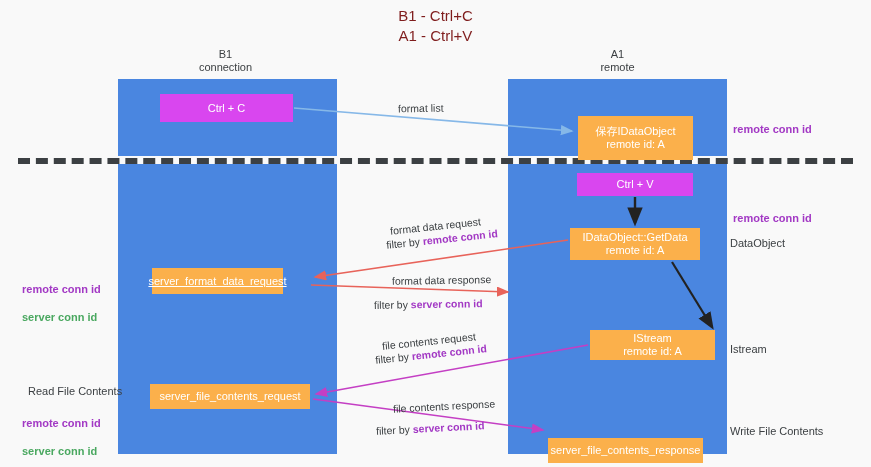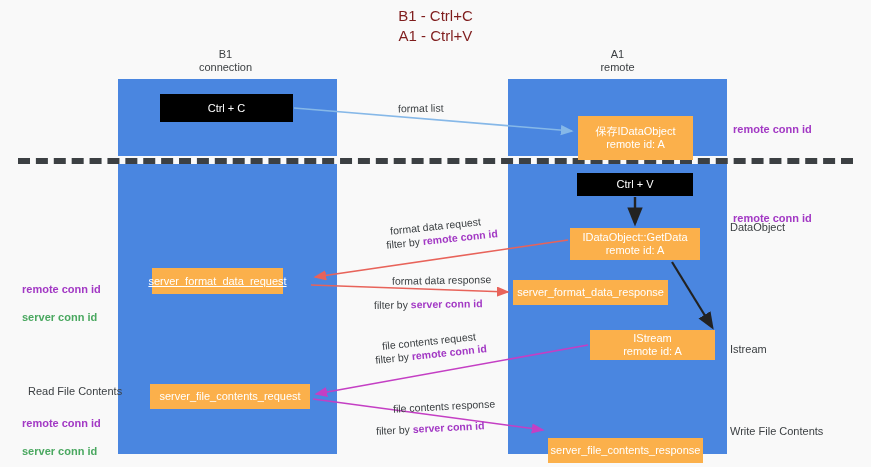--- a/index.html
+++ b/index.html
@@ -36,21 +36,21 @@
     border-top:6px dashed #3c4043;
   }
 
   
   .node{
     position:absolute;box-sizing:border-box;
     display:flex;align-items:center;justify-content:center;
     text-align:center;color:#ffffff;font-size:11px;line-height:13px;
     white-space:pre-line;padding:2px 4px;
   }
-  .node.green{background:#000000;}
+  .node.green{background:#d946ef;}
   .node.orange{background:#fbb04b;}
 
   #node-ctrlc{left:160px;top:94px;width:133px;height:28px;}
   #node-save-idataobject{left:578px;top:116px;width:115px;height:44px;}
   #node-ctrlv{left:577px;top:173px;width:116px;height:23px;}
   #node-getdata{left:570px;top:228px;width:130px;height:32px;}
   #node-server-format-data-request{left:152px;top:268px;width:131px;height:26px;text-decoration:underline;}
   #node-server-format-data-response{left:513px;top:280px;width:155px;height:25px;}
   #node-istream{left:590px;top:330px;width:125px;height:30px;}
   #node-server-file-contents-request{left:150px;top:384px;width:160px;height:25px;}
@@ -59,21 +59,21 @@
   
   .side-label{
     position:absolute;font-size:11px;line-height:14px;color:#3c4043;
     white-space:pre-line;
   }
   .side-label .purple{color:#a238c4;font-weight:bold;display:block;}
   .side-label .green{color:#4aa860;font-weight:bold;display:block;}
 
   #label-right-remote-1{left:733px;top:122px;color:#a238c4;font-weight:bold;}
   #label-right-remote-2{left:733px;top:211px;color:#a238c4;font-weight:bold;}
-  #label-right-dataobject{left:730px;top:220px;text-align:center;}
+  #label-right-dataobject{left:730px;top:236px;text-align:center;}
   #label-right-istream{left:730px;top:342px;}
   #label-right-write-file{left:730px;top:424px;}
 
   #label-left-conn-mid{left:22px;top:268px;}
   #label-left-read-file{left:28px;top:384px;}
   #label-left-conn-bottom{left:22px;top:402px;}
 
   
   .edge-label{
     position:absolute;font-size:10.5px;line-height:15px;color:#3c4043;
@@ -146,21 +146,20 @@
 
   <div id="divider"></div>
 
   <div class="node green" id="node-ctrlc">Ctrl + C</div>
   <div class="node orange" id="node-save-idataobject">保存IDataObject
 remote id: A</div>
   <div class="node green" id="node-ctrlv">Ctrl + V</div>
   <div class="node orange" id="node-getdata">IDataObject::GetData
 remote id: A</div>
   <div class="node orange" id="node-server-format-data-request">server_format_data_request</div>
-  <div class="node orange" id="node-server-format-data-response">server_format_data_response</div>
   <div class="node orange" id="node-istream">IStream
 remote id: A</div>
   <div class="node orange" id="node-server-file-contents-request">server_file_contents_request</div>
   <div class="node orange" id="node-server-file-contents-response">server_file_contents_response</div>
 
   <div class="edge-label" id="edge-format-list">format list</div>
 
   <div class="edge-label" id="edge-fdr-l1">format data request</div>
   <div class="edge-label" id="edge-fdr-l2"><span>filter by </span><b class="purple">remote conn id</b></div>
 

